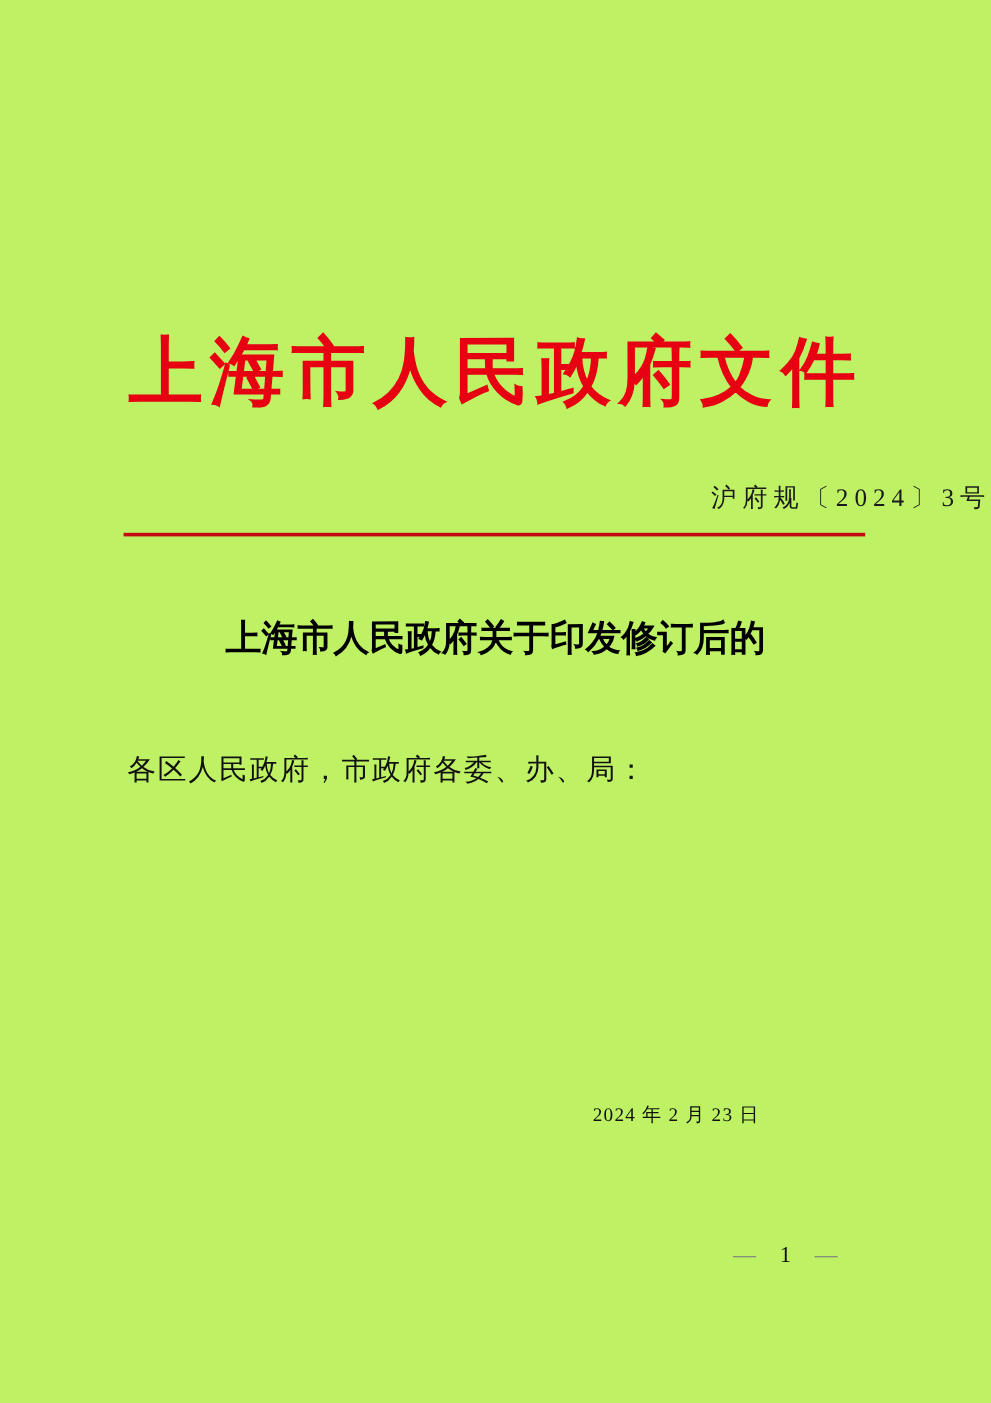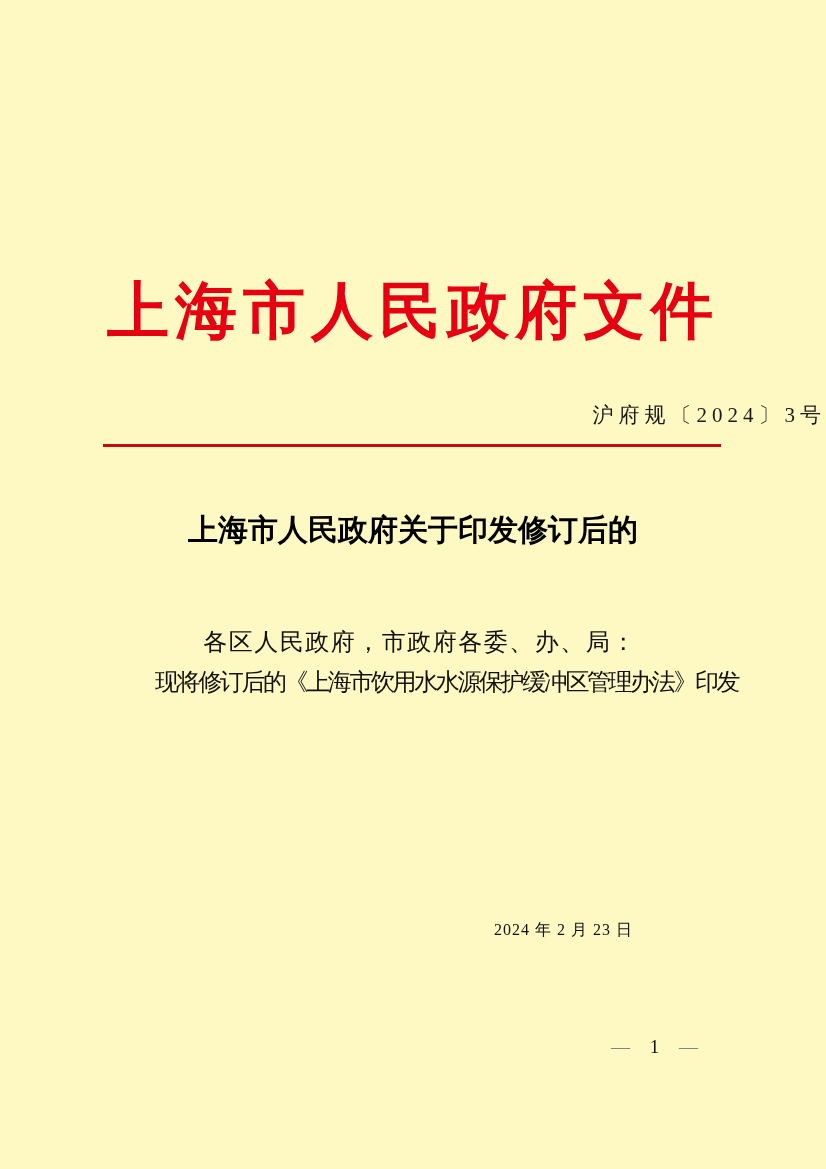--- a/index.html
+++ b/index.html
@@ -7,21 +7,21 @@
   body {
     width: 826px; height: 1169px;
     background: #ffffff;
     font-family: "Liberation Serif", "DejaVu Serif", serif;
     position: relative;
     overflow: hidden;
   }
   .page {
     position: absolute; left: 0; top: 0;
     width: 826px; height: 1169px;
-    background: #fef9c3;
+    background: #bef264;
   }
 
   
   .org-title {
     position: absolute; top: 274px; left: 0; width: 826px;
     text-align: center;
     font-size: 62px; line-height: 74px;
     font-weight: 700;
     color: #e60012;
     letter-spacing: 6px;
@@ -46,30 +46,28 @@
   }
 
   
   .doc-title {
     position: absolute; top: 509px; left: 0; width: 826px;
     text-align: center;
     font-weight: 700;
     font-size: 30px; line-height: 47px;
     color: #000000;
     white-space: nowrap;
-    font-family: Liberation Mono, monospace;
   }
 
   
   .body-block {
     position: absolute; top: 622px; left: 106px;
     width: 628px;
     font-size: 24px; line-height: 40px;
     color: #111111;
-    text-align: center;
   }
   .body-line {
     margin: 0;
     letter-spacing: 1.5px;
     white-space: nowrap;
   }
   .body-line.indent {
     text-indent: 49px;
     letter-spacing: -2.4px; 
   }
@@ -112,21 +110,20 @@
   <div class="doc-number">沪府规〔2024〕3号</div>
 
   <div class="red-divider" style="background: rgb(195, 13, 16);"></div>
 
   <div class="doc-title">
     <div>上海市人民政府关于印发修订后的</div>
   </div>
 
   <div class="body-block">
     <p class="body-line">各区人民政府，市政府各委、办、局：</p>
-    <p class="body-line indent">现将修订后的《上海市饮用水水源保护缓冲区管理办法》印发</p>
   </div>
 
   <div class="doc-date">2024 年 2 月 23 日</div>
 
 
   <div class="page-footer">
     <span class="dash">—</span>
     <span class="num">1</span>
     <span class="dash">—</span>
   </div>

